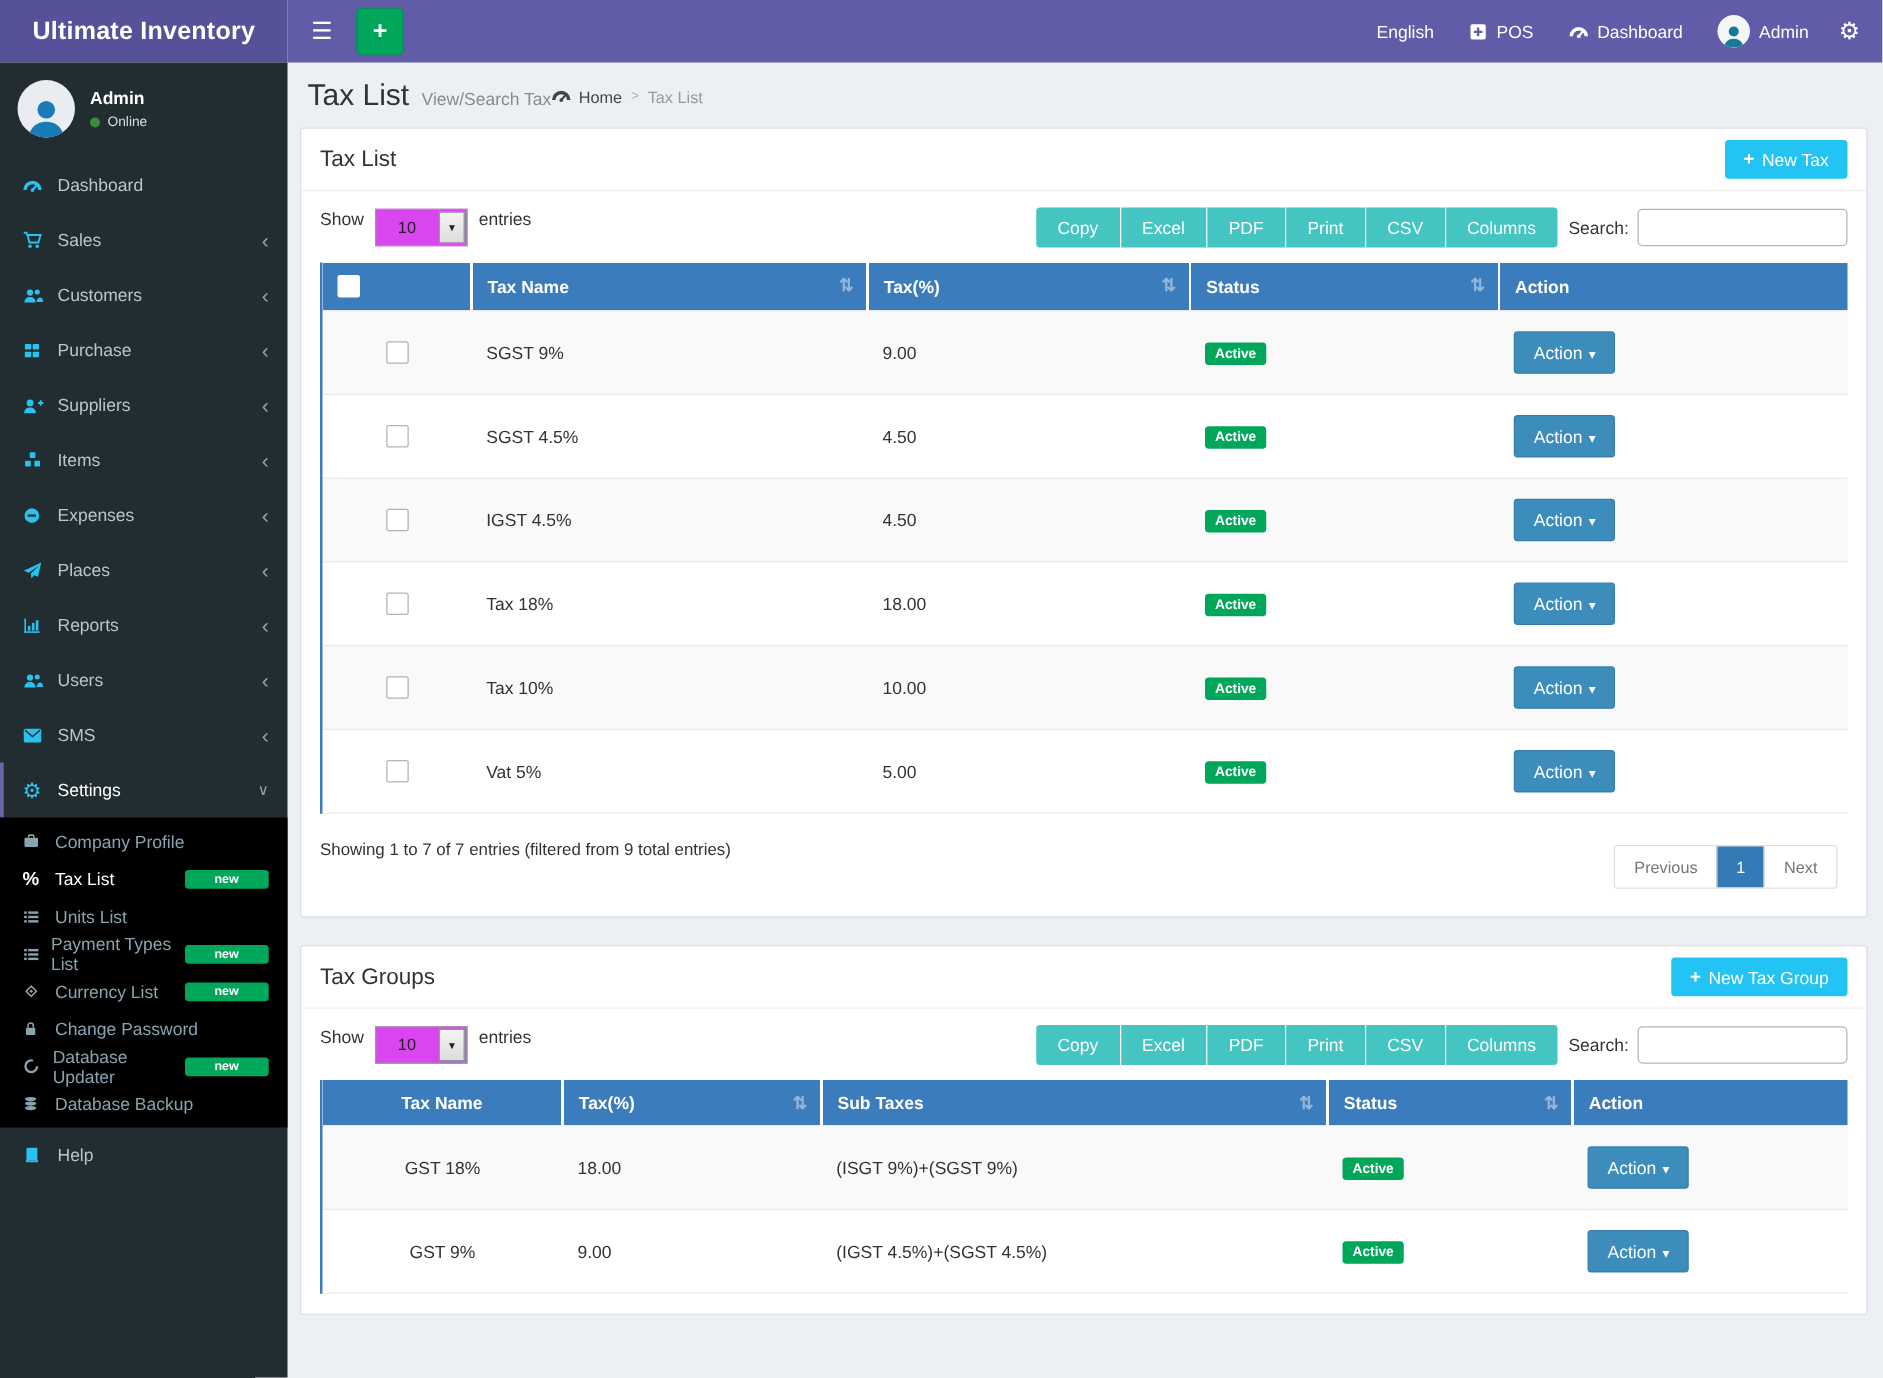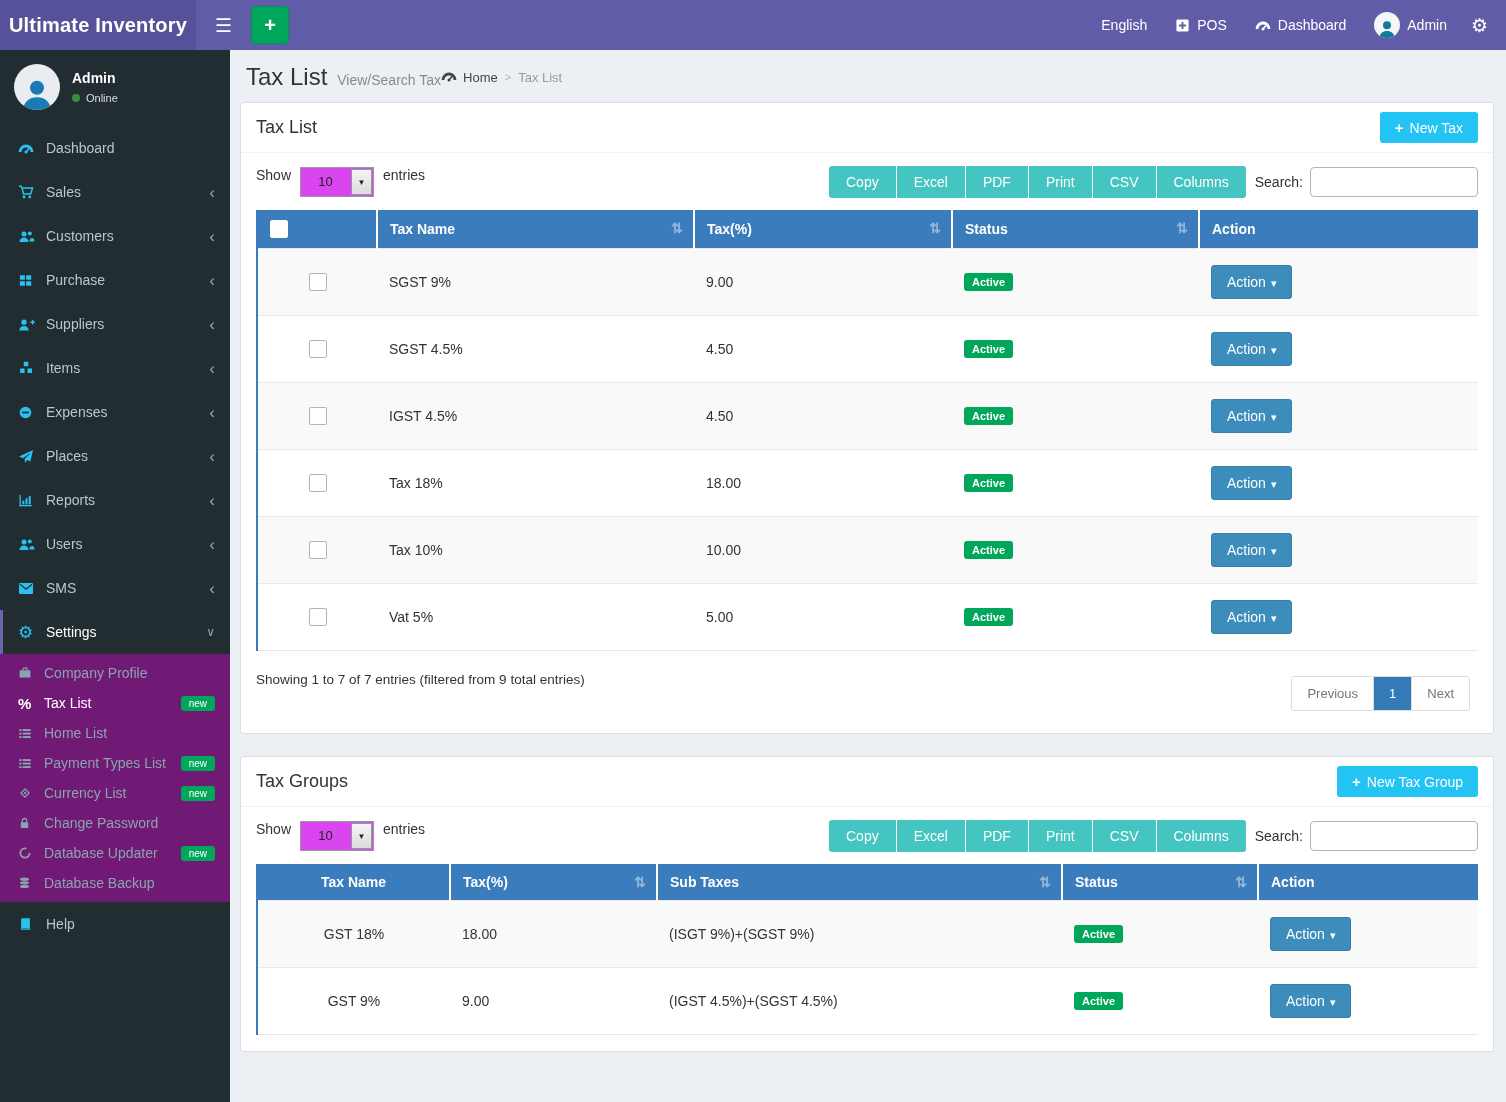--- a/index.html
+++ b/index.html
@@ -7,21 +7,21 @@
   html,body { width:1506px; }
   body {
     font-family:"Liberation Sans", sans-serif;
     background:#ecf0f5;
     color:#333;
     font-size:14px;
   }
   
   .main-header { display:flex; height:50px; width:100%; }
   .logo {
-    width:196px; background:#555299; color:#fff;
+    width:230px; background:#555299; color:#fff;
     font-size:20px; font-weight:bold; line-height:50px; text-align:center;
     letter-spacing:.2px;
   }
   .navbar { flex:1; background:#605ca8; display:flex; align-items:center; color:#fff; }
   .hamburger { padding:0 19px; font-size:19px; cursor:pointer; }
   .plus-btn {
     width:38px; height:38px; background:#00a65a; border:1px solid #049257;
     border-radius:4px; color:#fff; font-size:20px; font-weight:bold;
     display:flex; align-items:center; justify-content:center; cursor:pointer;
   }
@@ -47,30 +47,30 @@
   .user-status { color:#d8dde1; font-size:11px; display:flex; align-items:center; gap:6px; }
   .online-dot { width:8px; height:8px; border-radius:50%; background:#3d8b40; display:inline-block; }
   .menu { list-style:none; }
   .menu-item {
     height:44px; display:flex; align-items:center; padding:0 15px;
     color:#b8c7ce; font-size:14px; cursor:pointer; border-left:3px solid transparent;
   }
   .menu-item .mi-icon { width:28px; color:#29c1f0; display:flex; align-items:center; }
   .menu-item .chev { margin-left:auto; color:#97a6ad; font-size:17px; line-height:1; }
   .menu-item.active { color:#fff; border-left:3px solid #6a64a8; }
-  .submenu { list-style:none; background:#701a75; padding:4px 0; }
+  .submenu { list-style:none; background:#000000; padding:4px 0; }
   .submenu-item {
     height:30px; display:flex; align-items:center; padding:0 15px 0 18px;
     color:#8aa4af; font-size:14px; cursor:pointer;
   }
   .submenu-item .mi-icon { width:26px; color:#8aa4af; display:flex; align-items:center; font-weight:bold; }
   .submenu-item.active, .submenu-item.active .mi-icon { color:#fff; }
   .badge-new {
     margin-left:auto; background:#00a65a; color:#fff; font-size:10px;
-    font-weight:normal; padding:2px 8px; border-radius:3px;
+    font-weight:bold; padding:2px 24px; border-radius:3px;
   }
   .badge-new:empty { display:none; }
   
   .content-wrapper { margin-left:230px; min-height:1000px; }
   .content-header { padding:13px 15px 11px 16px; display:flex; align-items:center; }
   .page-title { font-size:24px; font-weight:normal; color:#333; }
   .page-subtitle { font-size:14px; color:#8a8a8a; margin-left:6px; }
   .breadcrumb { display:flex; align-items:center; gap:7px; font-size:13px; padding-right:6px; }
   .breadcrumb .bc-home { color:#444; display:flex; align-items:center; gap:6px; cursor:pointer; }
   .breadcrumb .bc-sep { color:#b0b0b0; font-size:11px; }
@@ -368,21 +368,21 @@
       <span class="mi-icon">
         <svg width="14" height="13" viewBox="0 0 16 14">
             <rect x="1.5" y="2" width="2.4" height="2.2" fill="currentColor"></rect>
             <rect x="5.2" y="2" width="9.3" height="2.2" fill="currentColor"></rect>
             <rect x="1.5" y="6" width="2.4" height="2.2" fill="currentColor"></rect>
             <rect x="5.2" y="6" width="9.3" height="2.2" fill="currentColor"></rect>
             <rect x="1.5" y="10" width="2.4" height="2.2" fill="currentColor"></rect>
             <rect x="5.2" y="10" width="9.3" height="2.2" fill="currentColor"></rect>
           </svg>
       </span>
-      <span>Home List</span>
+      <span>Units List</span>
 
     </li>
     <li class="submenu-item">
       <span class="mi-icon">
         <svg width="14" height="13" viewBox="0 0 16 14">
             <rect x="1.5" y="2" width="2.4" height="2.2" fill="currentColor"></rect>
             <rect x="5.2" y="2" width="9.3" height="2.2" fill="currentColor"></rect>
             <rect x="1.5" y="6" width="2.4" height="2.2" fill="currentColor"></rect>
             <rect x="5.2" y="6" width="9.3" height="2.2" fill="currentColor"></rect>
             <rect x="1.5" y="10" width="2.4" height="2.2" fill="currentColor"></rect>

